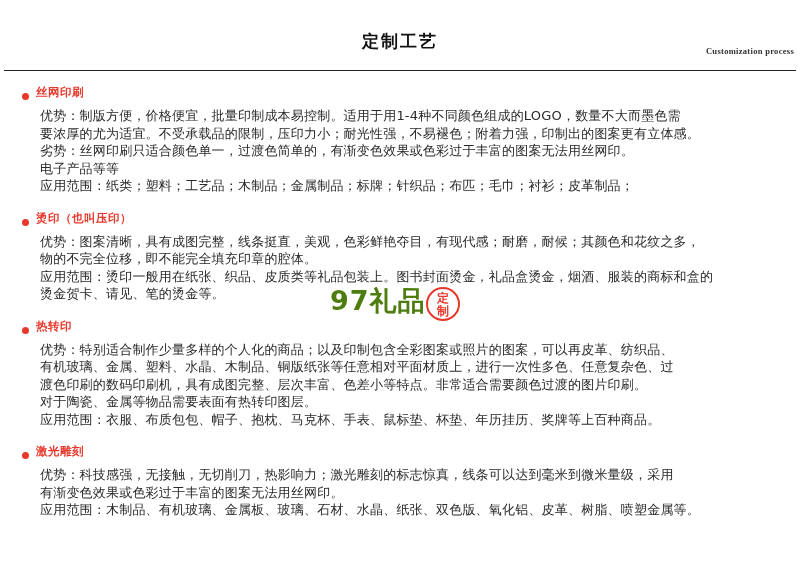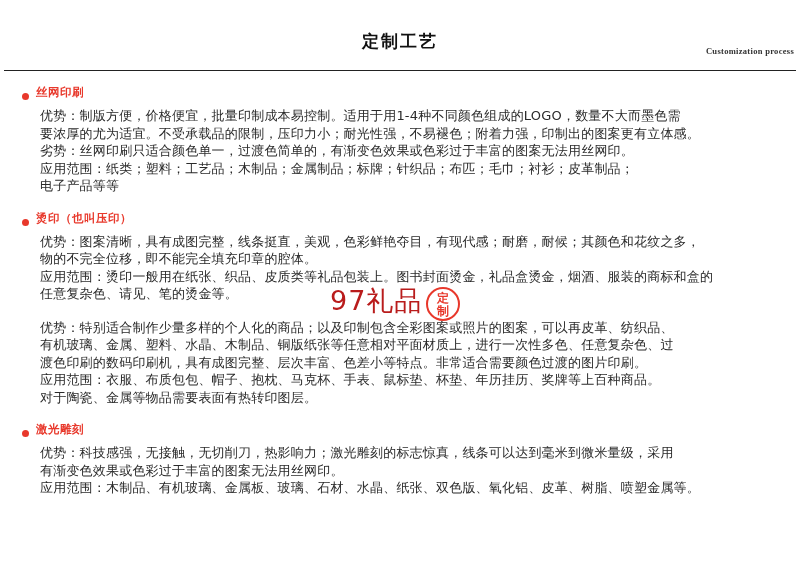--- a/index.html
+++ b/index.html
@@ -89,22 +89,22 @@
   }
   .watermark {
     position: absolute;
     left: 330px;
     top: 283px;
     pointer-events: none;
     user-select: none;
   }
   .wm-text {
     font-size: 27px;
-    font-weight: normal;
-    color: #b91c1c;
+    font-weight: bold;
+    color: #4d7c0f;
     letter-spacing: 1px;
     font-family: "DejaVu Sans", "Liberation Sans", sans-serif;
   }
   .wm-badge {
     position: absolute;
     left: 96px;
     top: 4px;
     width: 34px;
     height: 34px;
     border: 2px solid #e8382b;
@@ -136,45 +136,49 @@
 
     <div class="section">
       <div class="section-head">
         <span class="bullet"></span>
         <span class="section-title">丝网印刷</span>
       </div>
       <div class="rows">
         <div class="row">优势：制版方便，价格便宜，批量印制成本易控制。适用于用1-4种不同颜色组成的LOGO，数量不大而墨色需</div>
         <div class="row cont">要浓厚的尤为适宜。不受承载品的限制，压印力小；耐光性强，不易褪色；附着力强，印制出的图案更有立体感。</div>
         <div class="row">劣势：丝网印刷只适合颜色单一，过渡色简单的，有渐变色效果或色彩过于丰富的图案无法用丝网印。</div>
+        <div class="row cont">电子产品等等</div>
         <div class="row">应用范围：纸类；塑料；工艺品；木制品；金属制品；标牌；针织品；布匹；毛巾；衬衫；皮革制品；</div>
-        <div class="row cont">电子产品等等</div>
       </div>
     </div>
 
     <div class="section">
       <div class="section-head">
         <span class="bullet"></span>
         <span class="section-title">烫印（也叫压印）</span>
       </div>
       <div class="rows">
         <div class="row">优势：图案清晰，具有成图完整，线条挺直，美观，色彩鲜艳夺目，有现代感；耐磨，耐候；其颜色和花纹之多，</div>
         <div class="row cont">物的不完全位移，即不能完全填充印章的腔体。</div>
         <div class="row">应用范围：烫印一般用在纸张、织品、皮质类等礼品包装上。图书封面烫金，礼品盒烫金，烟酒、服装的商标和盒的</div>
-        <div class="row cont">任意复杂色、请见、笔的烫金等。</div>
-      </div>
-    </div>
-
-    <div class="section">
+        <div class="row cont">烫金贺卡、请见、笔的烫金等。</div>
+      </div>
+    </div>
+
+    <div class="section">
+      <div class="section-head">
+        <span class="bullet"></span>
+        <span class="section-title">热转印</span>
+      </div>
       <div class="rows">
         <div class="row">优势：特别适合制作少量多样的个人化的商品；以及印制包含全彩图案或照片的图案，可以再皮革、纺织品、</div>
         <div class="row cont">有机玻璃、金属、塑料、水晶、木制品、铜版纸张等任意相对平面材质上，进行一次性多色、任意复杂色、过</div>
         <div class="row cont">渡色印刷的数码印刷机，具有成图完整、层次丰富、色差小等特点。非常适合需要颜色过渡的图片印刷。</div>
+        <div class="row cont">对于陶瓷、金属等物品需要表面有热转印图层。</div>
         <div class="row">应用范围：衣服、布质包包、帽子、抱枕、马克杯、手表、鼠标垫、杯垫、年历挂历、奖牌等上百种商品。</div>
-        <div class="row cont">对于陶瓷、金属等物品需要表面有热转印图层。</div>
       </div>
     </div>
 
     <div class="section">
       <div class="section-head">
         <span class="bullet"></span>
         <span class="section-title">激光雕刻</span>
       </div>
       <div class="rows">
         <div class="row">优势：科技感强，无接触，无切削刀，热影响力；激光雕刻的标志惊真，线条可以达到毫米到微米量级，采用</div>

